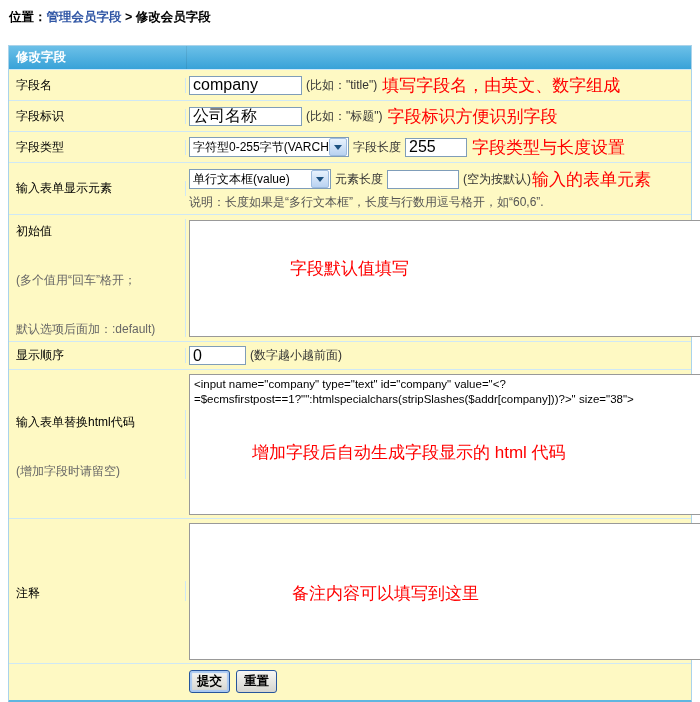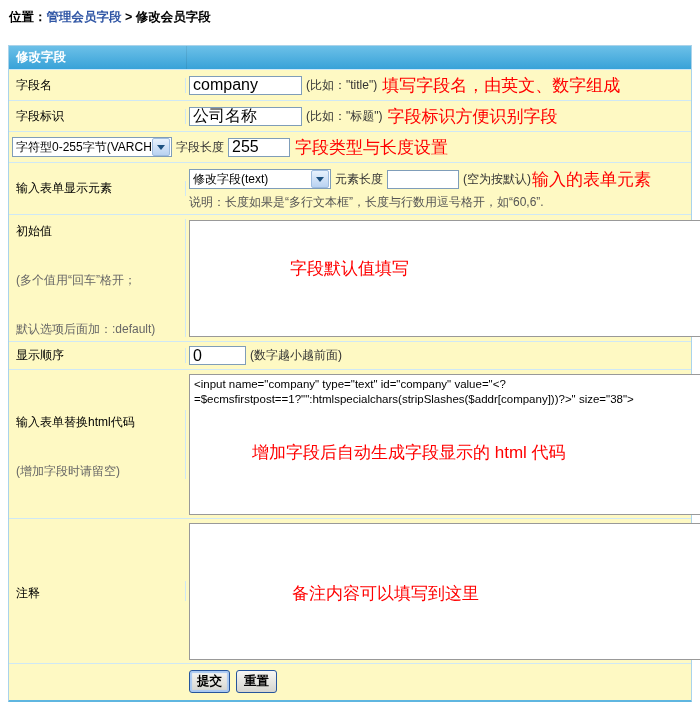--- a/index.html
+++ b/index.html
@@ -120,41 +120,44 @@
       <span class="mainlabel">字段标识</span>
     </div>
     <div class="cell content-cell">
       <input class="xp-input" style="width: 113px;" value="公司名称">
       <span class="hint">(比如："标题")</span>
       <span class="anno">字段标识方便识别字段</span>
     </div>
   </div>
 
   <div class="row" style="height:30px">
+    <div class="cell label-cell">
+      <span class="mainlabel">字段类型</span>
+    </div>
     <div class="cell content-cell">
       <div class="xp-select" style="width:160px">
         <span class="sel-text">字符型0-255字节(VARCHAR)</span>
         <span class="sel-btn">
             <span class="tri-down"></span>
           </span>
       </div>
       <span class="hint">字段长度</span>
       <input class="xp-input" style="width: 62px; margin-left: 4px;" value="255">
       <span class="anno">字段类型与长度设置</span>
     </div>
   </div>
 
   <div class="row" style="height:51px">
     <div class="cell label-cell">
       <span class="mainlabel">输入表单显示元素</span>
     </div>
     <div class="cell content-cell col">
       <div style="display:flex;align-items:center;">
         <div class="xp-select" style="width:142px">
-          <span class="sel-text">修改字段(text)</span>
+          <span class="sel-text">单行文本框(value)</span>
           <span class="sel-btn">
               <span class="tri-down"></span>
             </span>
         </div>
         <span class="hint">元素长度</span>
         <input class="xp-input" style="width: 72px; margin-left: 4px;" value="">
         <span class="hint">(空为按默认)</span>
         <span class="anno" style="margin-left:1px">输入的表单元素</span>
       </div>
       <div class="sublabel" style="margin-top:4px;color:#555">说明：长度如果是“多行文本框”，长度与行数用逗号格开，如“60,6”.</div>

